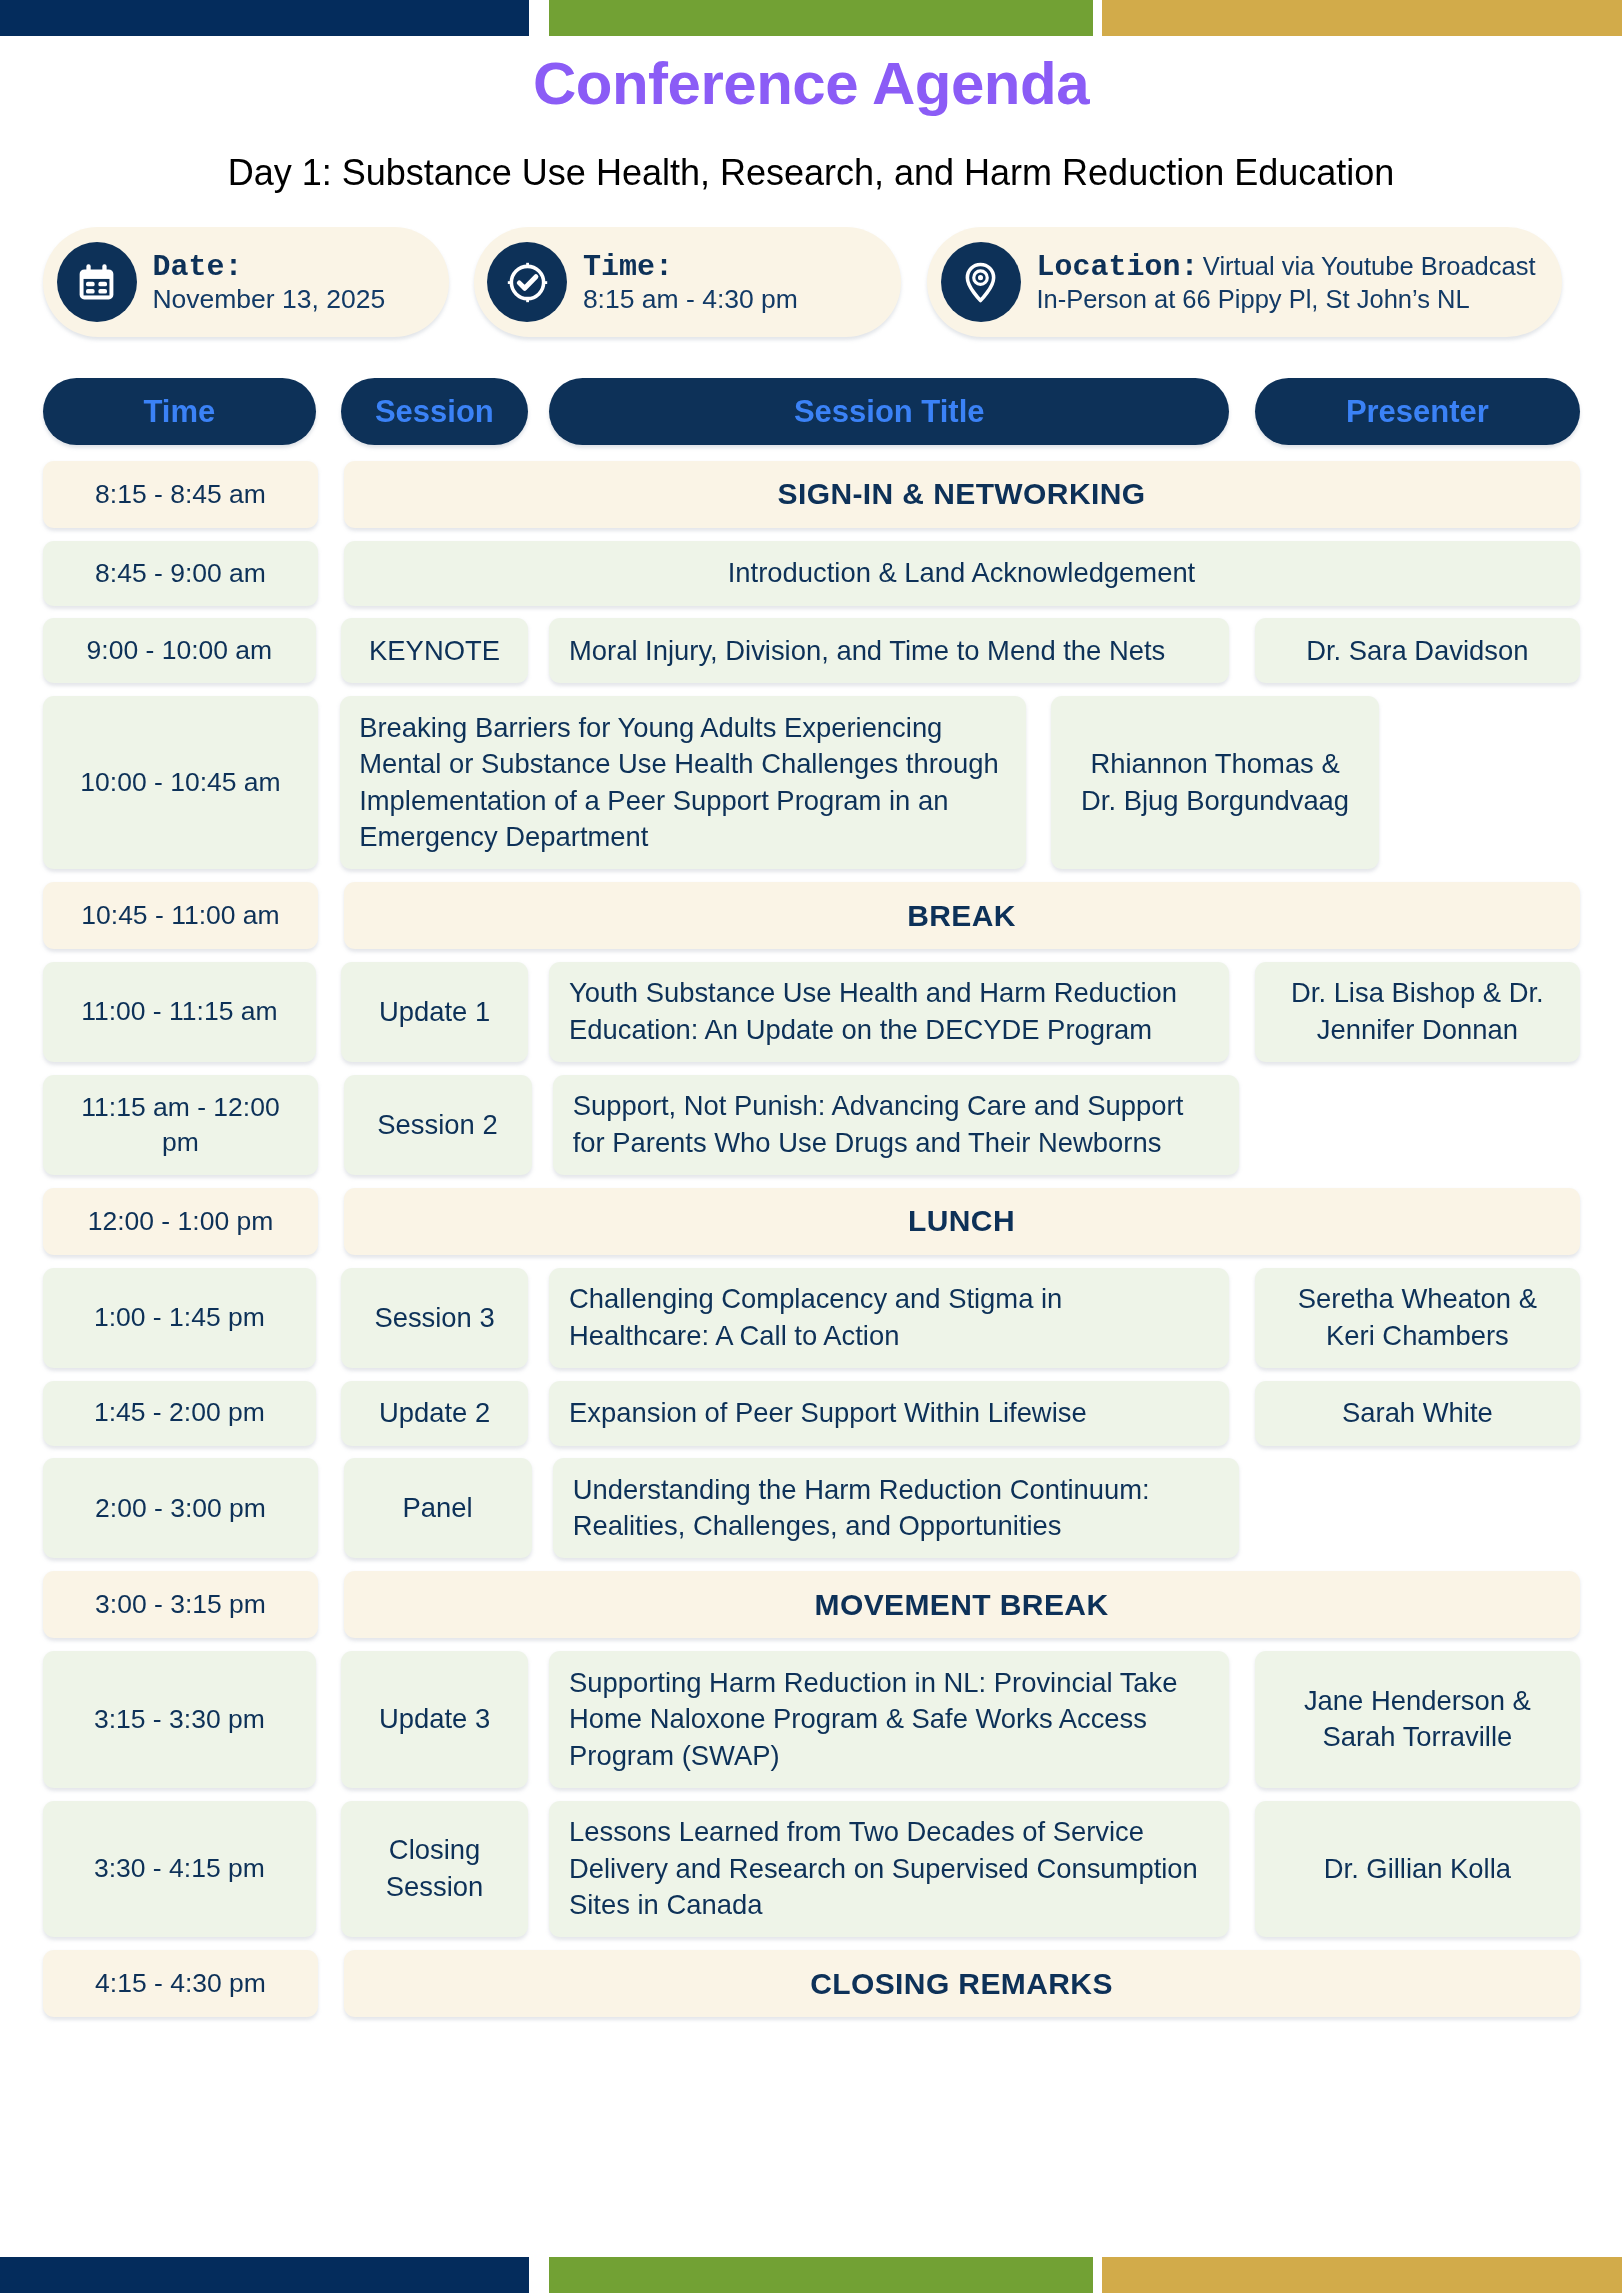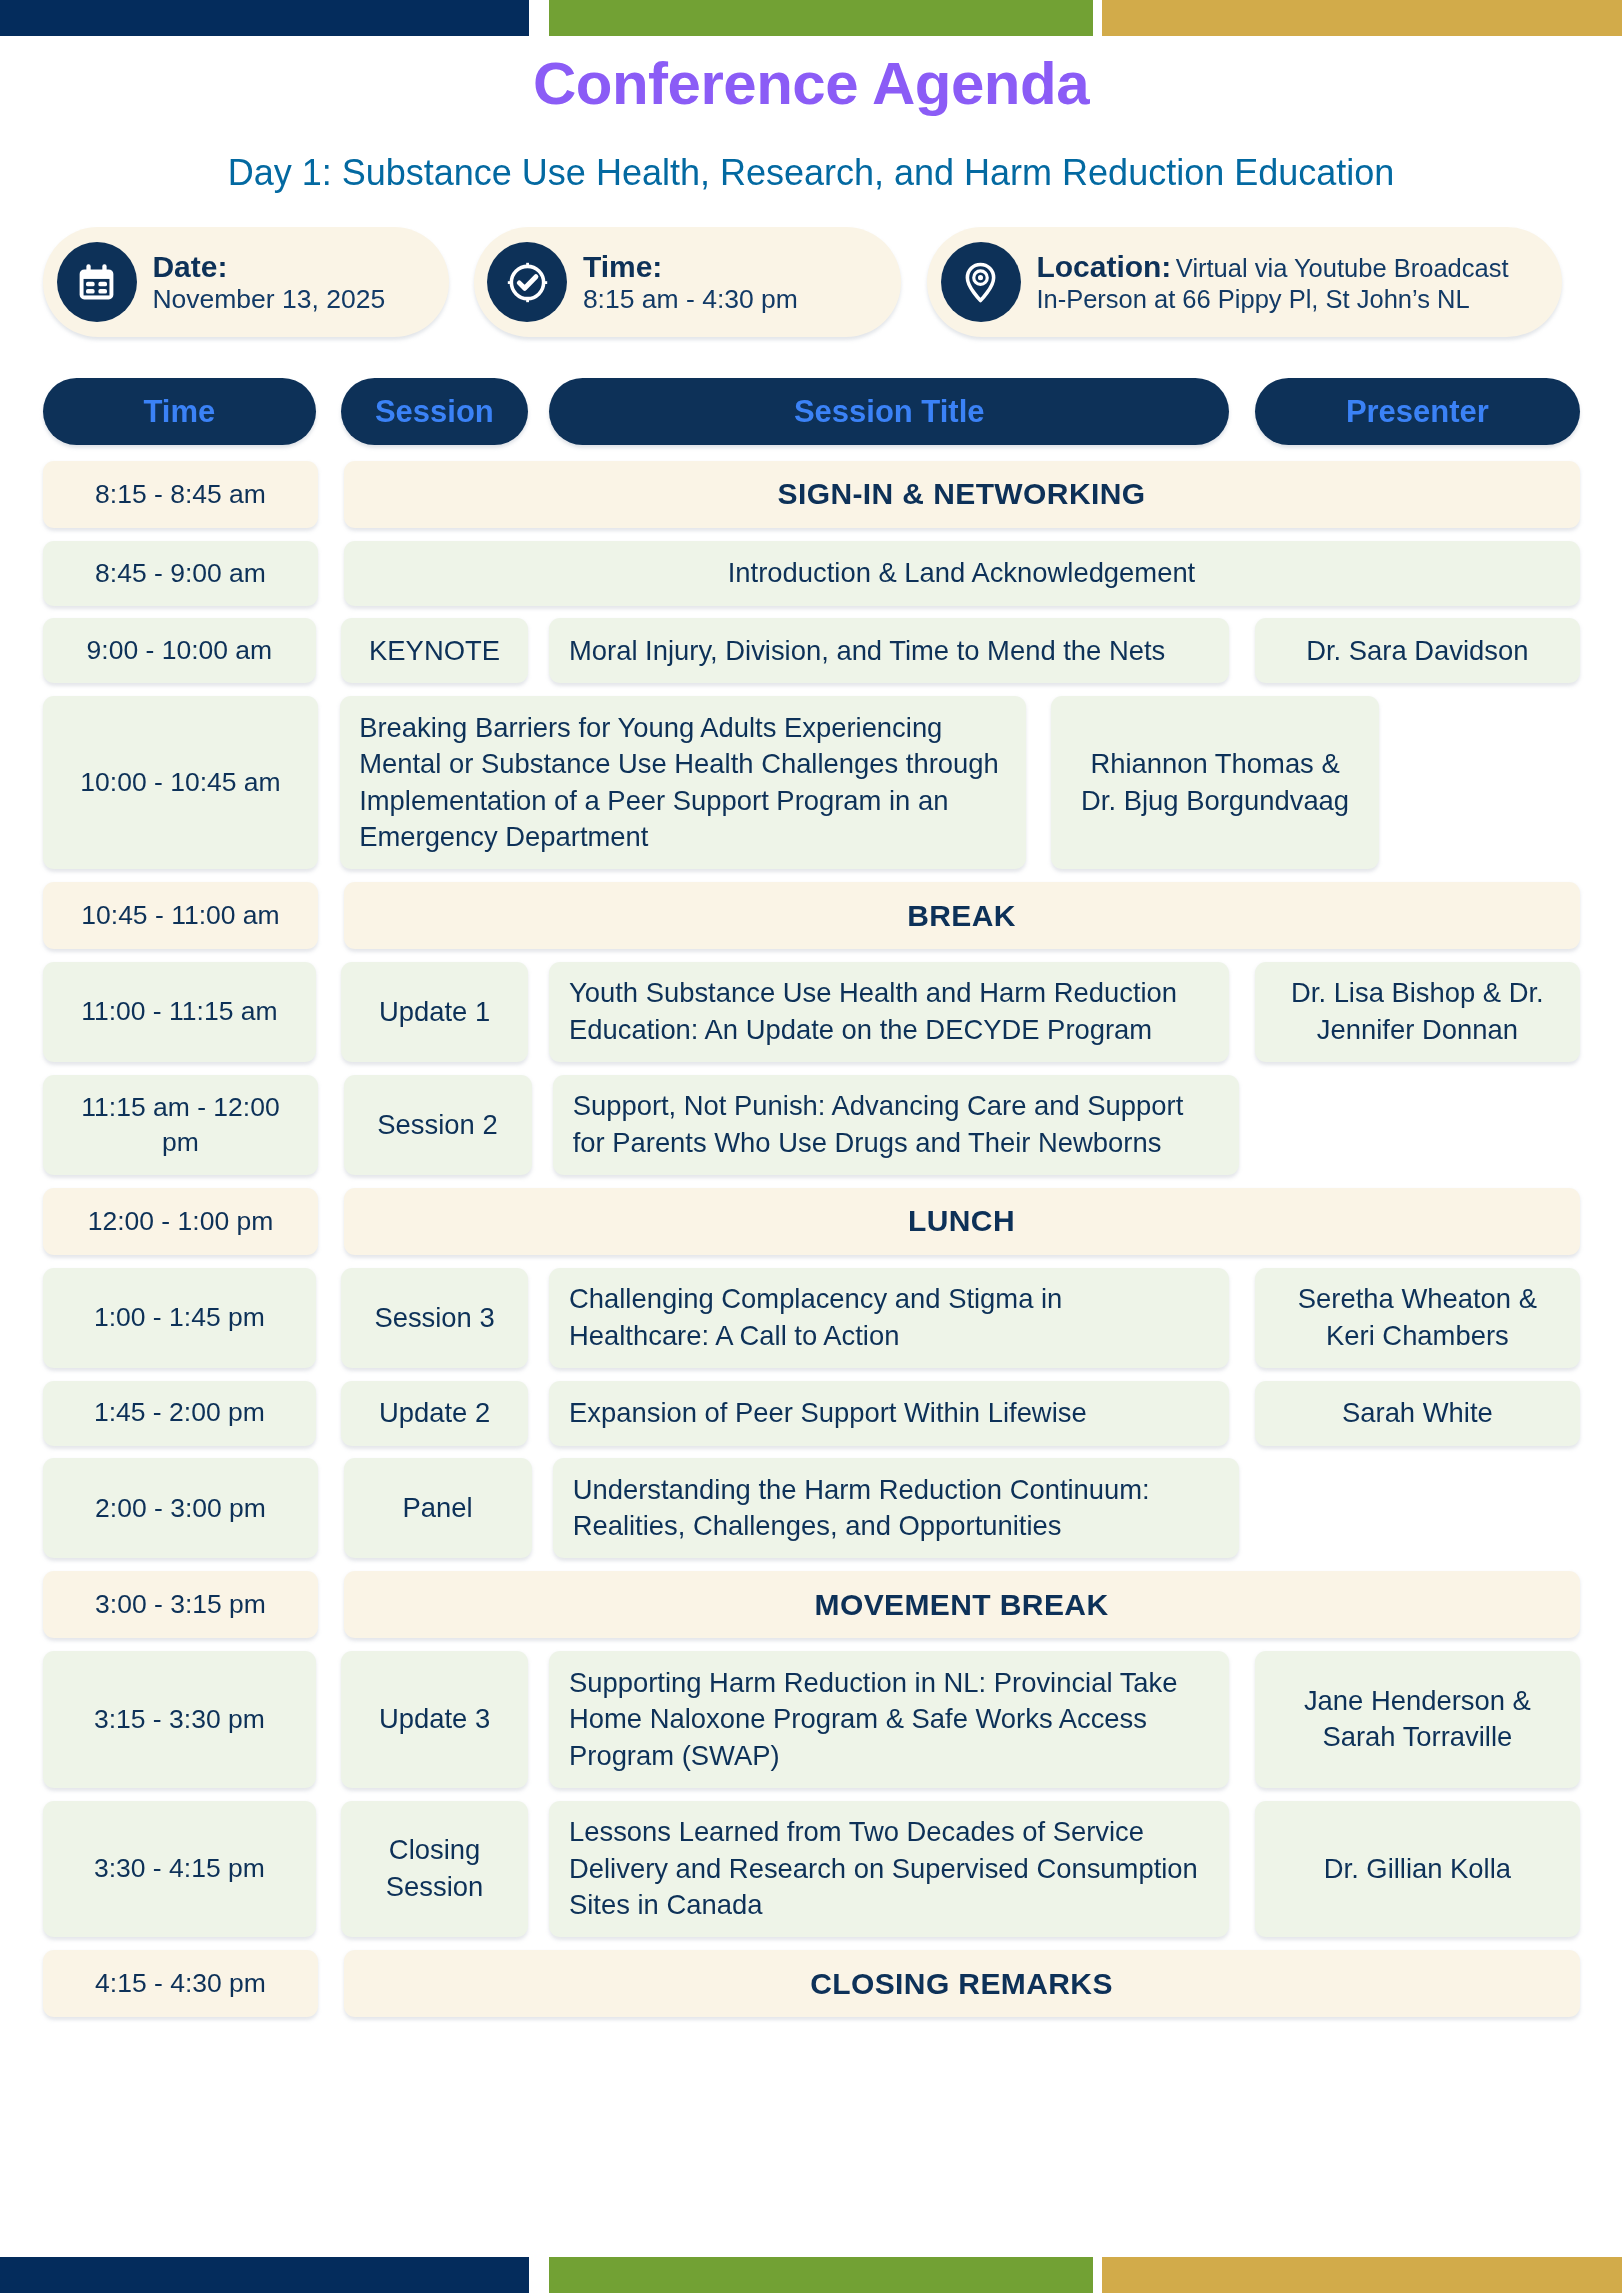--- a/index.html
+++ b/index.html
@@ -50,21 +50,21 @@
     color: #8b5cf6;
   }
   .subtitle {
     position: absolute;
     top: 152px;
     left: 0;
     width: 1622px;
     text-align: center;
     font-size: 36px;
     font-weight: 400;
-    color: #0369a1;
+    color: #000000;
   }
 
   
   .badges {
     position: absolute;
     top: 227px;
     left: 43px;
     width: 1539px;
     height: 125px;
     display: flex;
@@ -94,20 +94,21 @@
     justify-content: center;
     margin-right: 15.7px;
   }
   .badge-icon svg { display: block; }
 
   .badge-text { line-height: 1.14; }
   .badge-label {
     font-size: 30px;
     font-weight: 700;
     color: #0D3158;
+    font-family: Liberation Mono, monospace;
   }
   .badge-value {
     font-size: 26.5px;
     font-weight: 400;
     color: #123a66;
     white-space: nowrap;
   }
   .badge.location .badge-value { font-size: 25.5px; }
 
   

